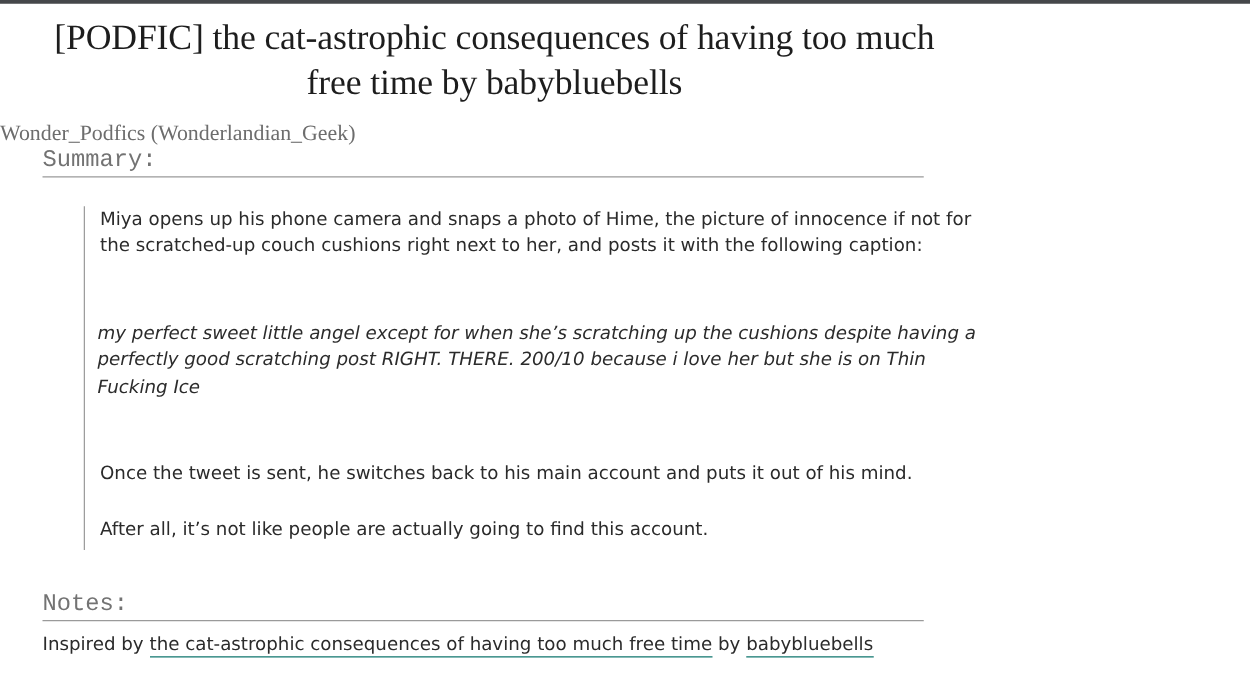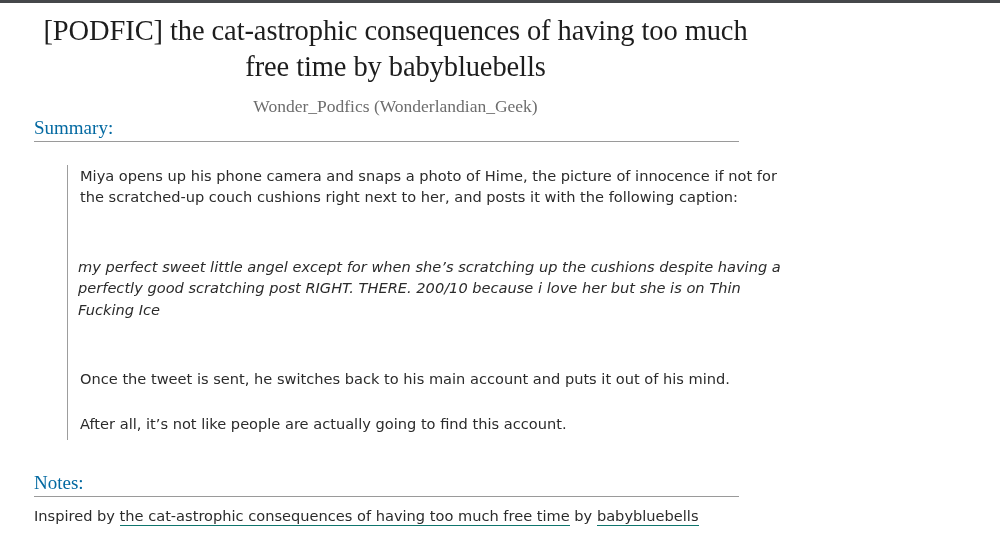--- a/index.html
+++ b/index.html
@@ -39,33 +39,32 @@
     line-height: 1.28;
     color: #1d1d1d;
     text-align: center;
     margin: 10px 36px 0 36px;
     letter-spacing: -0.1px;
   }
   .byline {
     font-family: "Liberation Serif", "DejaVu Serif", serif;
     font-size: 17.5px;
     color: #6d6d6d;
-    text-align: center;
     margin: 10px 0 0 0;
   }
 
   
   .section {
     margin: 0 0 0 0;
   }
   .section-heading {
-    font-family: Liberation Serif, serif;
+    font-family: Liberation Mono, monospace;
     font-size: 19px;
     font-weight: 400;
-    color: #0369a1;
+    color: #737373;
     margin: 0 0 0 34px;
     padding: 0 0 2px 0;
     display: inline-block;
   }
   .heading-rule {
     margin: 0 52px 0 34px;
     height: 1px;
     background: #9a9a9a;
   }
   .heading-row {

